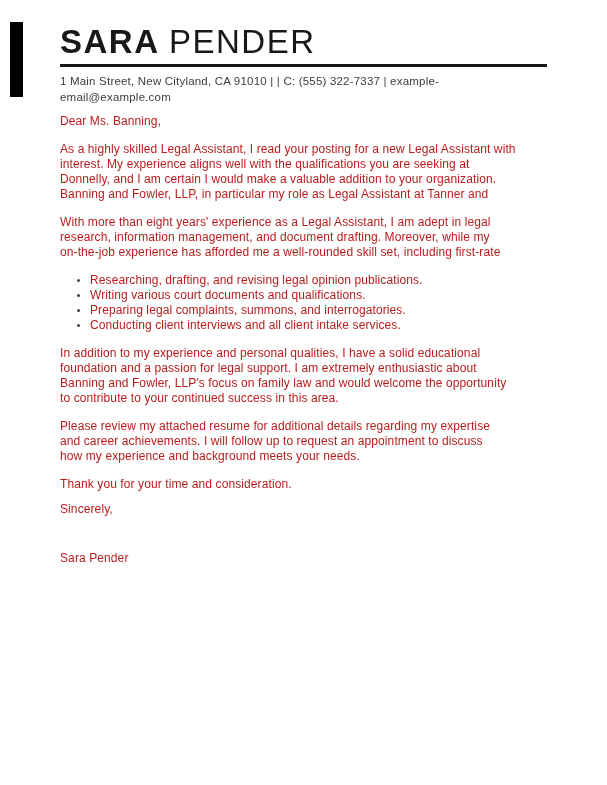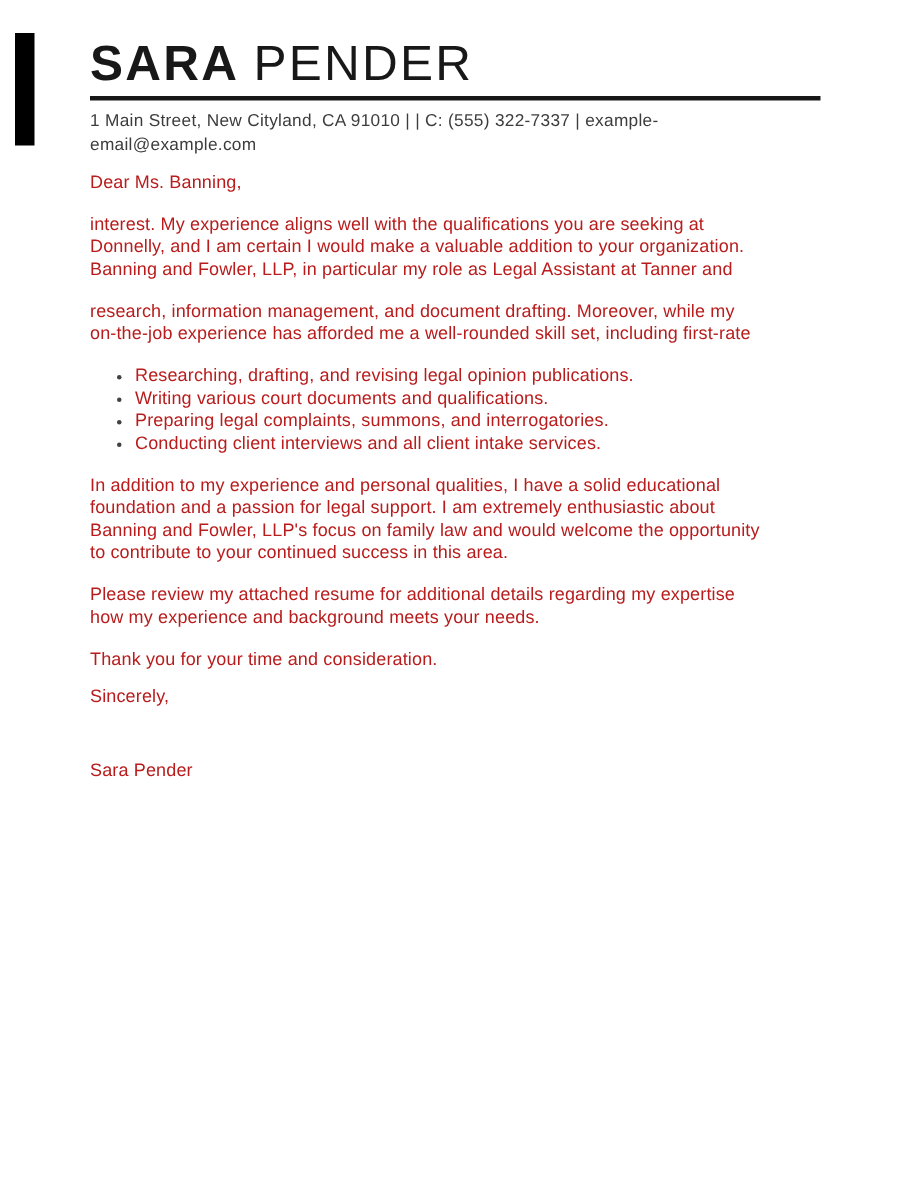--- a/index.html
+++ b/index.html
@@ -92,42 +92,45 @@
     <div class="contact">
       <div>1 Main Street, New Cityland, CA 91010 | | C: (555) 322-7337 | example-</div>
       <div>email@example.com</div>
     </div>
 
     <div class="body-text">
       <p class="salutation">Dear Ms. Banning,</p>
 
       <div>
           <p class="para">
+            <span class="pline">As a highly skilled Legal Assistant, I read your posting for a new Legal Assistant with</span>
             <span class="pline">interest. My experience aligns well with the qualifications you are seeking at</span>
             <span class="pline">Donnelly, and I am certain I would make a valuable addition to your organization.</span>
             <span class="pline">Banning and Fowler, LLP, in particular my role as Legal Assistant at Tanner and</span>
           </p>
           <p class="para">
+            <span class="pline">With more than eight years' experience as a Legal Assistant, I am adept in legal</span>
             <span class="pline">research, information management, and document drafting. Moreover, while my</span>
             <span class="pline">on-the-job experience has afforded me a well-rounded skill set, including first-rate</span>
           </p>
           <ul class="bullets">
             <li>Researching, drafting, and revising legal opinion publications.</li>
             <li>Writing various court documents and qualifications.</li>
             <li>Preparing legal complaints, summons, and interrogatories.</li>
             <li>Conducting client interviews and all client intake services.</li>
           </ul>
           <p class="para">
             <span class="pline">In addition to my experience and personal qualities, I have a solid educational</span>
             <span class="pline">foundation and a passion for legal support. I am extremely enthusiastic about</span>
             <span class="pline">Banning and Fowler, LLP's focus on family law and would welcome the opportunity</span>
             <span class="pline">to contribute to your continued success in this area.</span>
           </p>
           <p class="para">
             <span class="pline">Please review my attached resume for additional details regarding my expertise</span>
+            <span class="pline">and career achievements. I will follow up to request an appointment to discuss</span>
             <span class="pline">how my experience and background meets your needs.</span>
           </p>
         </div>
 
       <p class="thanks">Thank you for your time and consideration.</p>
       <p class="closing">Sincerely,</p>
       <p class="signature">Sara Pender</p>
     </div>
 
   </div>

